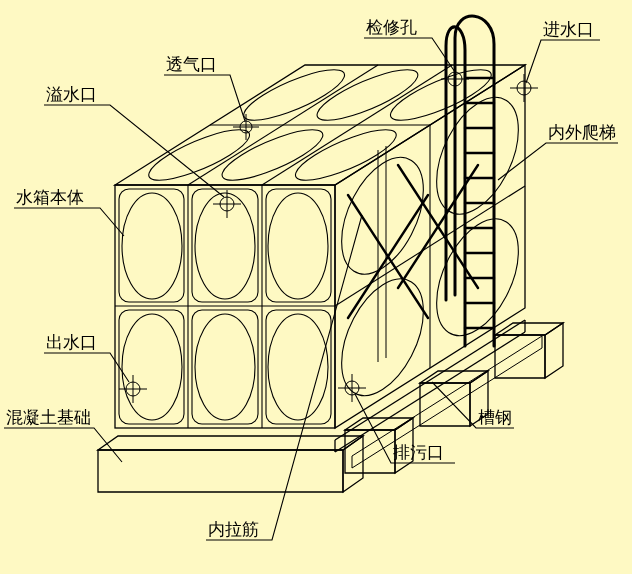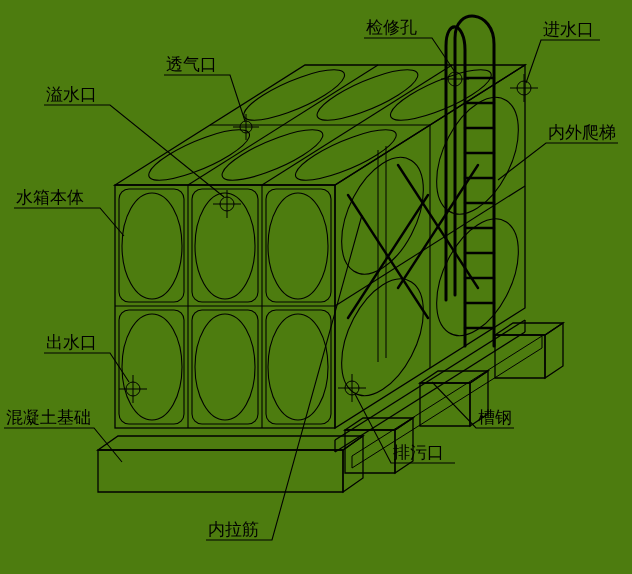--- a/index.html
+++ b/index.html
@@ -1,16 +1,16 @@
 <!DOCTYPE html>
 <html><head>
 <meta charset="utf-8">
 <style>
   html,body{margin:0;padding:0;background:#fff;}
-  #stage{position:relative;width:632px;height:574px;background:#4d7c0f;overflow:hidden;
+  #stage{position:relative;width:632px;height:574px;background:#fef9c3;overflow:hidden;
          font-family:"Liberation Sans","DejaVu Sans",sans-serif;}
   svg{display:block;}
   .s    {fill:none;stroke:#000;stroke-width:1.3;}
   .thin {fill:none;stroke:#000;stroke-width:1;}
   .pan  {fill:none;stroke:#000;stroke-width:1.1;}
   .bold {fill:none;stroke:#000;stroke-width:3;stroke-linecap:round;}
   .med  {fill:none;stroke:#000;stroke-width:2.4;stroke-linecap:round;}
   .lead {fill:none;stroke:#000;stroke-width:1.1;}
   text  {fill:#000;font-size:17px;}
 </style>

